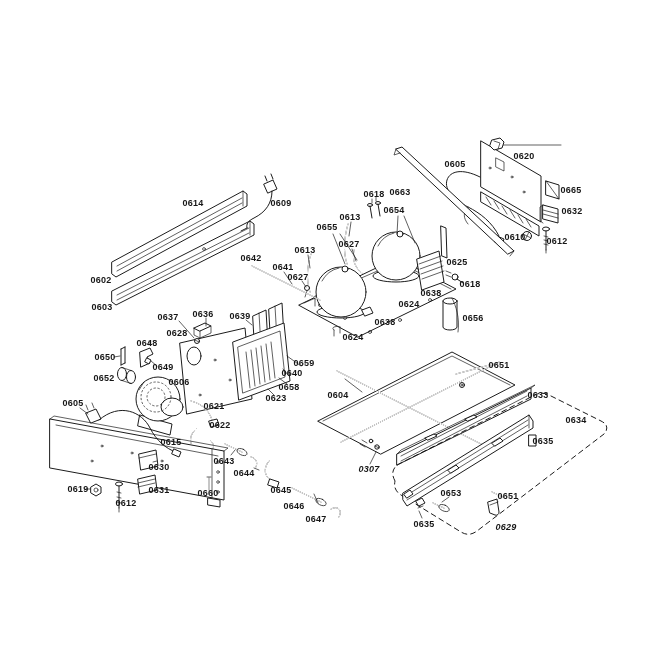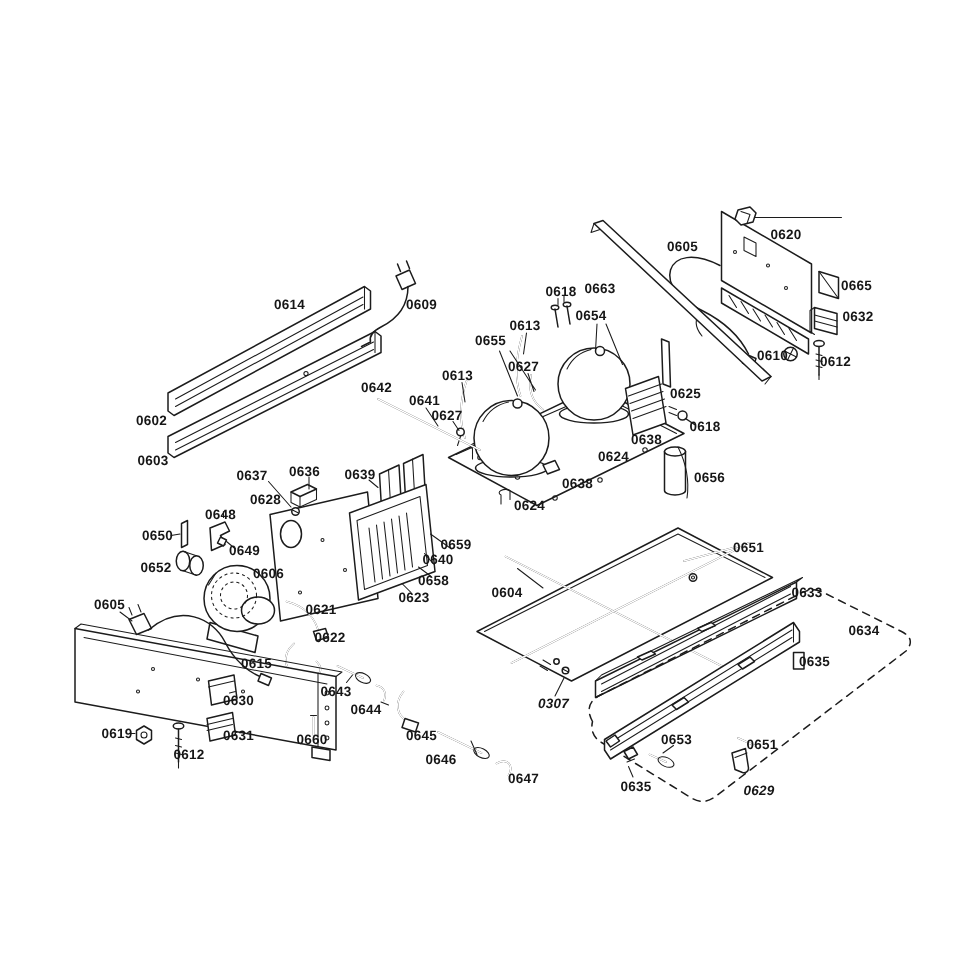--- a/index.html
+++ b/index.html
@@ -394,21 +394,21 @@
       <span class="part-label" style="left: 171px; top: 442px;">0615</span>
       <span class="part-label" style="left: 159px; top: 467px;">0630</span>
       <span class="part-label" style="left: 159px; top: 490px;">0631</span>
       <span class="part-label" style="left: 78px; top: 489px;">0619</span>
       <span class="part-label" style="left: 126px; top: 503px;">0612</span>
       <span class="part-label" style="left: 224px; top: 461px;">0643</span>
       <span class="part-label" style="left: 244px; top: 473px;">0644</span>
       <span class="part-label" style="left: 208px; top: 493px;">0660</span>
       <span class="part-label" style="left: 281px; top: 490px;">0645</span>
       <span class="part-label" style="left: 294px; top: 506px;">0646</span>
-      <span class="part-label" style="left: 316px; top: 519px; margin-left: 33px;">0647</span>
+      <span class="part-label" style="left: 316px; top: 519px;">0647</span>
       <span class="part-label" style="left: 369px; top: 469px; font-style: italic;">0307</span>
       <span class="part-label" style="left: 538px; top: 395px;">0633</span>
       <span class="part-label" style="left: 576px; top: 420px;">0634</span>
       <span class="part-label" style="left: 543px; top: 441px;">0635</span>
       <span class="part-label" style="left: 451px; top: 493px;">0653</span>
       <span class="part-label" style="left: 508px; top: 496px;">0651</span>
       <span class="part-label" style="left: 506px; top: 527px; font-style: italic;">0629</span>
       <span class="part-label" style="left: 424px; top: 524px;">0635</span>
     </div>
 </div>

